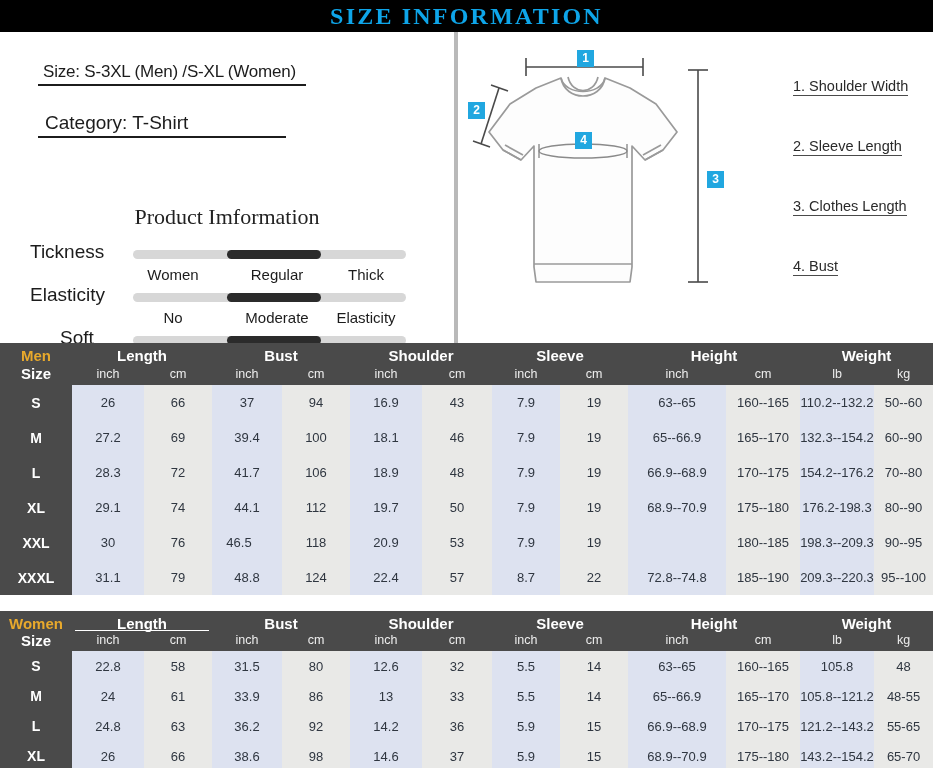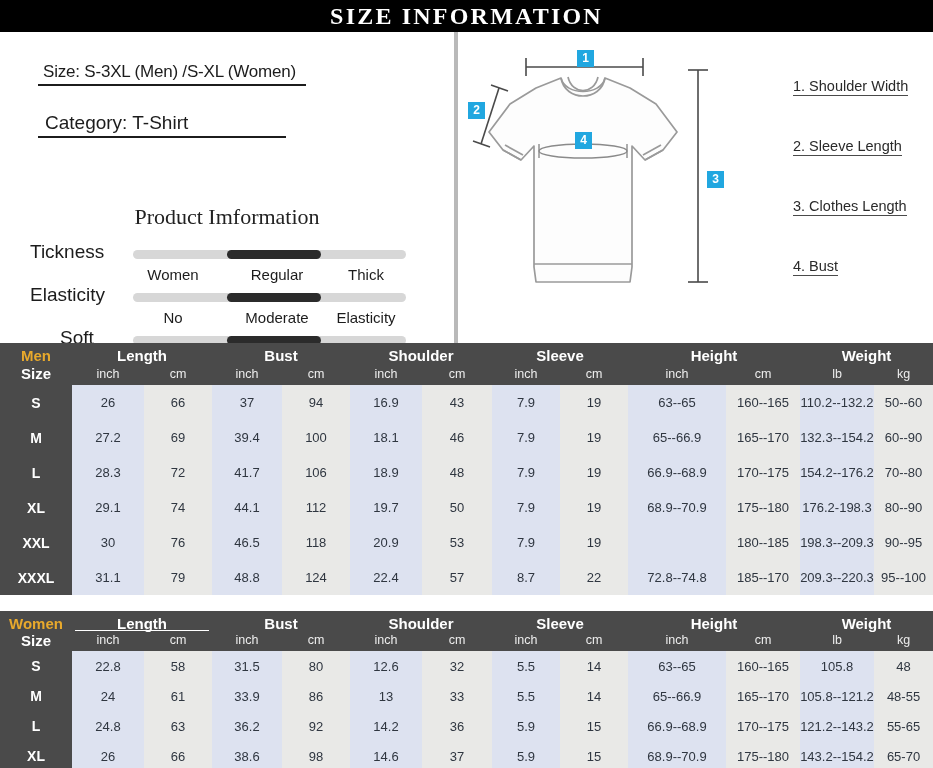--- a/index.html
+++ b/index.html
@@ -10,21 +10,21 @@
   }
   .page{position:relative;width:933px;height:768px;background:#fff;}
 
   
   .titlebar{
     position:absolute;left:0;top:0;width:933px;height:32px;background:#000;
   }
   .titlebar .title{
     position:absolute;left:0;top:0;width:933px;height:32px;
     display:flex;align-items:center;justify-content:center;
-    color:#ffffff;font-family:"Liberation Serif", serif;font-weight:bold;
+    color:#0ea5e9;font-family:"Liberation Serif", serif;font-weight:bold;
     font-size:24px;letter-spacing:2.2px;
   }
 
   
   .upper{position:absolute;left:0;top:32px;width:933px;height:311px;background:#fff;}
   .vdiv{position:absolute;left:454px;top:0;width:4px;height:311px;background:#b9b9b9;}
 
   
   .infoline{position:absolute;border-bottom:2.5px solid #1c1c1c;}
   .infoline .txt{
@@ -353,21 +353,21 @@
         <div class="cellband band-b" style="left: 874px; width: 59px;"></div>
         <div class="cell" style="left: 874px; width: 59px;">80--90</div>
       </div>
       <div class="trow" style="height: 35px;">
         <div class="sz">XXL</div>
         <div class="cellband band-a" style="left: 72px; width: 72px;"></div>
         <div class="cell" style="left: 72px; width: 72px;">30</div>
         <div class="cellband band-b" style="left: 144px; width: 68px;"></div>
         <div class="cell" style="left: 144px; width: 68px;">76</div>
         <div class="cellband band-a" style="left: 212px; width: 70px;"></div>
-        <div class="cell" style="left: 212px; width: 70px;">46.5</div>
+        <div class="cell" style="left: 204px; width: 70px;">46.5</div>
         <div class="cellband band-b" style="left: 282px; width: 68px;"></div>
         <div class="cell" style="left: 282px; width: 68px;">118</div>
         <div class="cellband band-a" style="left: 350px; width: 72px;"></div>
         <div class="cell" style="left: 350px; width: 72px;">20.9</div>
         <div class="cellband band-b" style="left: 422px; width: 70px;"></div>
         <div class="cell" style="left: 422px; width: 70px;">53</div>
         <div class="cellband band-a" style="left: 492px; width: 68px;"></div>
         <div class="cell" style="left: 492px; width: 68px;">7.9</div>
         <div class="cellband band-b" style="left: 560px; width: 68px;"></div>
         <div class="cell" style="left: 560px; width: 68px;">19</div>
@@ -393,21 +393,21 @@
         <div class="cell" style="left: 350px; width: 72px;">22.4</div>
         <div class="cellband band-b" style="left: 422px; width: 70px;"></div>
         <div class="cell" style="left: 422px; width: 70px;">57</div>
         <div class="cellband band-a" style="left: 492px; width: 68px;"></div>
         <div class="cell" style="left: 492px; width: 68px;">8.7</div>
         <div class="cellband band-b" style="left: 560px; width: 68px;"></div>
         <div class="cell" style="left: 560px; width: 68px;">22</div>
         <div class="cellband band-a" style="left: 628px; width: 98px;"></div>
         <div class="cell" style="left: 628px; width: 98px;">72.8--74.8</div>
         <div class="cellband band-b" style="left: 726px; width: 74px;"></div>
-        <div class="cell" style="left: 726px; width: 74px;">185--170</div>
+        <div class="cell" style="left: 726px; width: 74px;">185--190</div>
         <div class="cellband band-a" style="left: 800px; width: 74px;"></div>
         <div class="cell" style="left: 800px; width: 74px;">209.3--220.3</div>
         <div class="cellband band-b" style="left: 874px; width: 59px;"></div>
         <div class="cell" style="left: 874px; width: 59px;">95--100</div>
       </div>
     </div>
 
   <div class="table" id="women-table" style="top:611px;">
       <div class="thead" style="height: 40px; padding-left: 12px;">
         <div class="cat gold" style="left: 0px; top: 4px; width: 72px;">Women</div>

